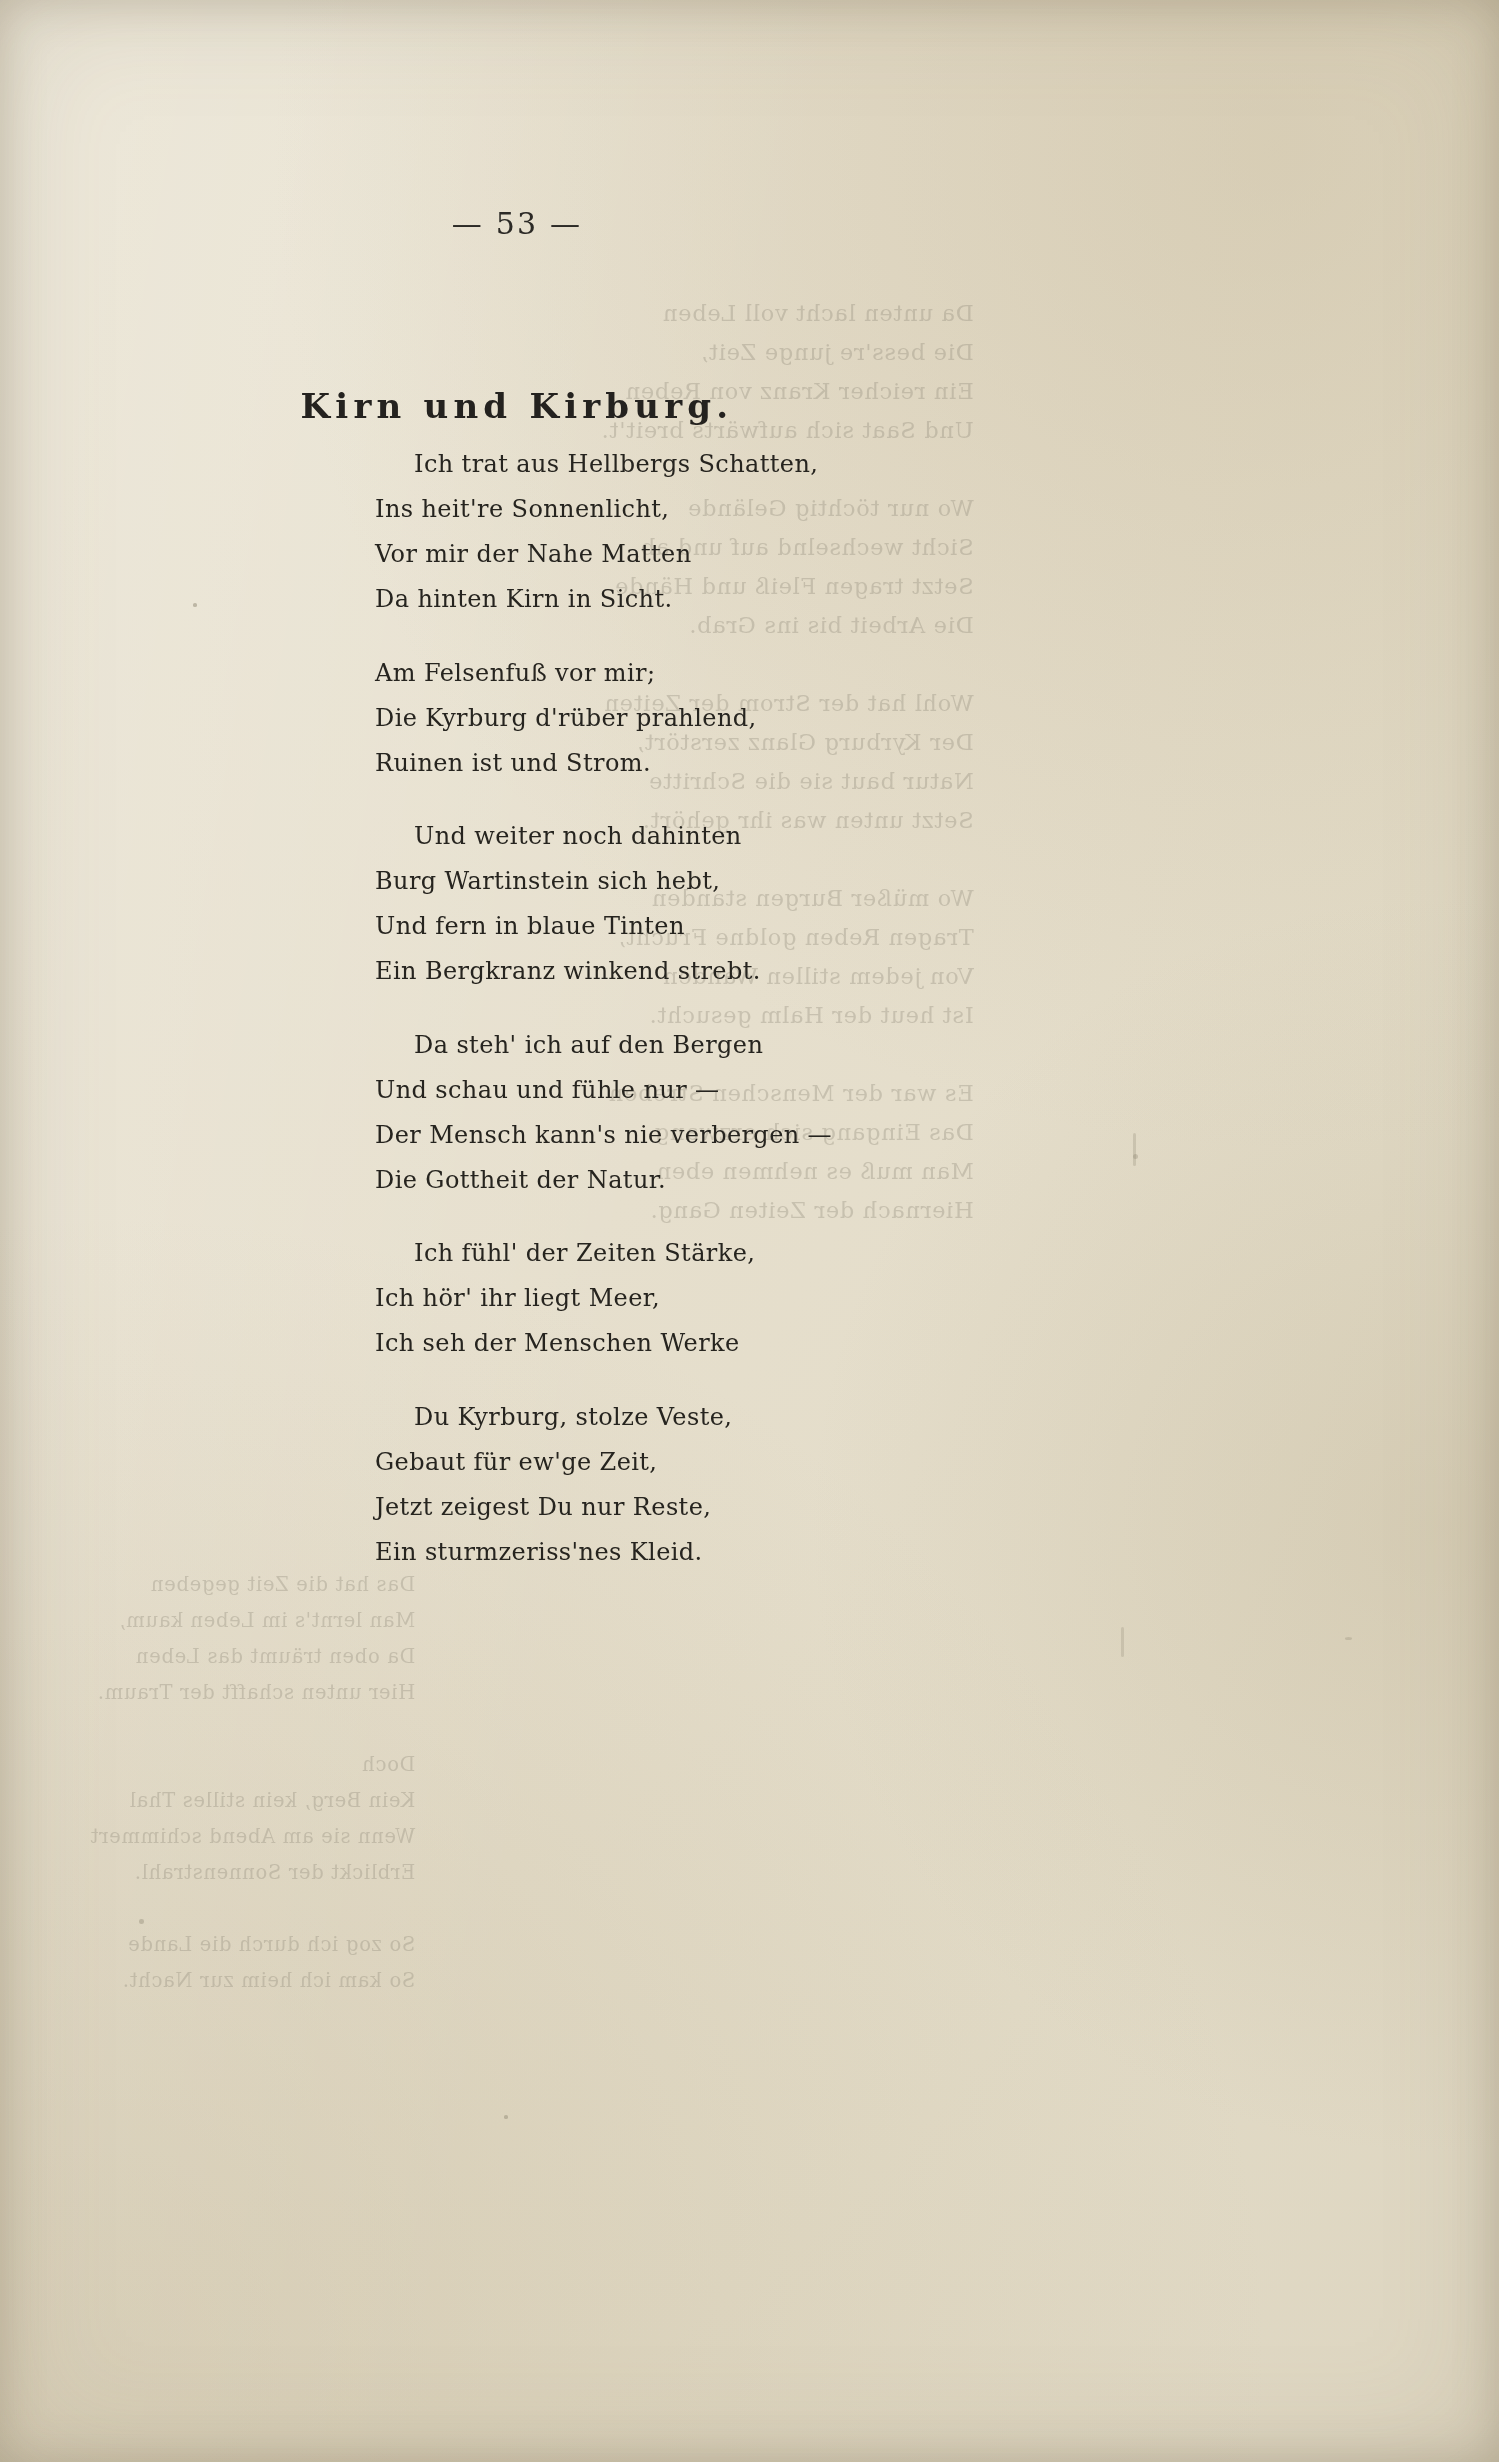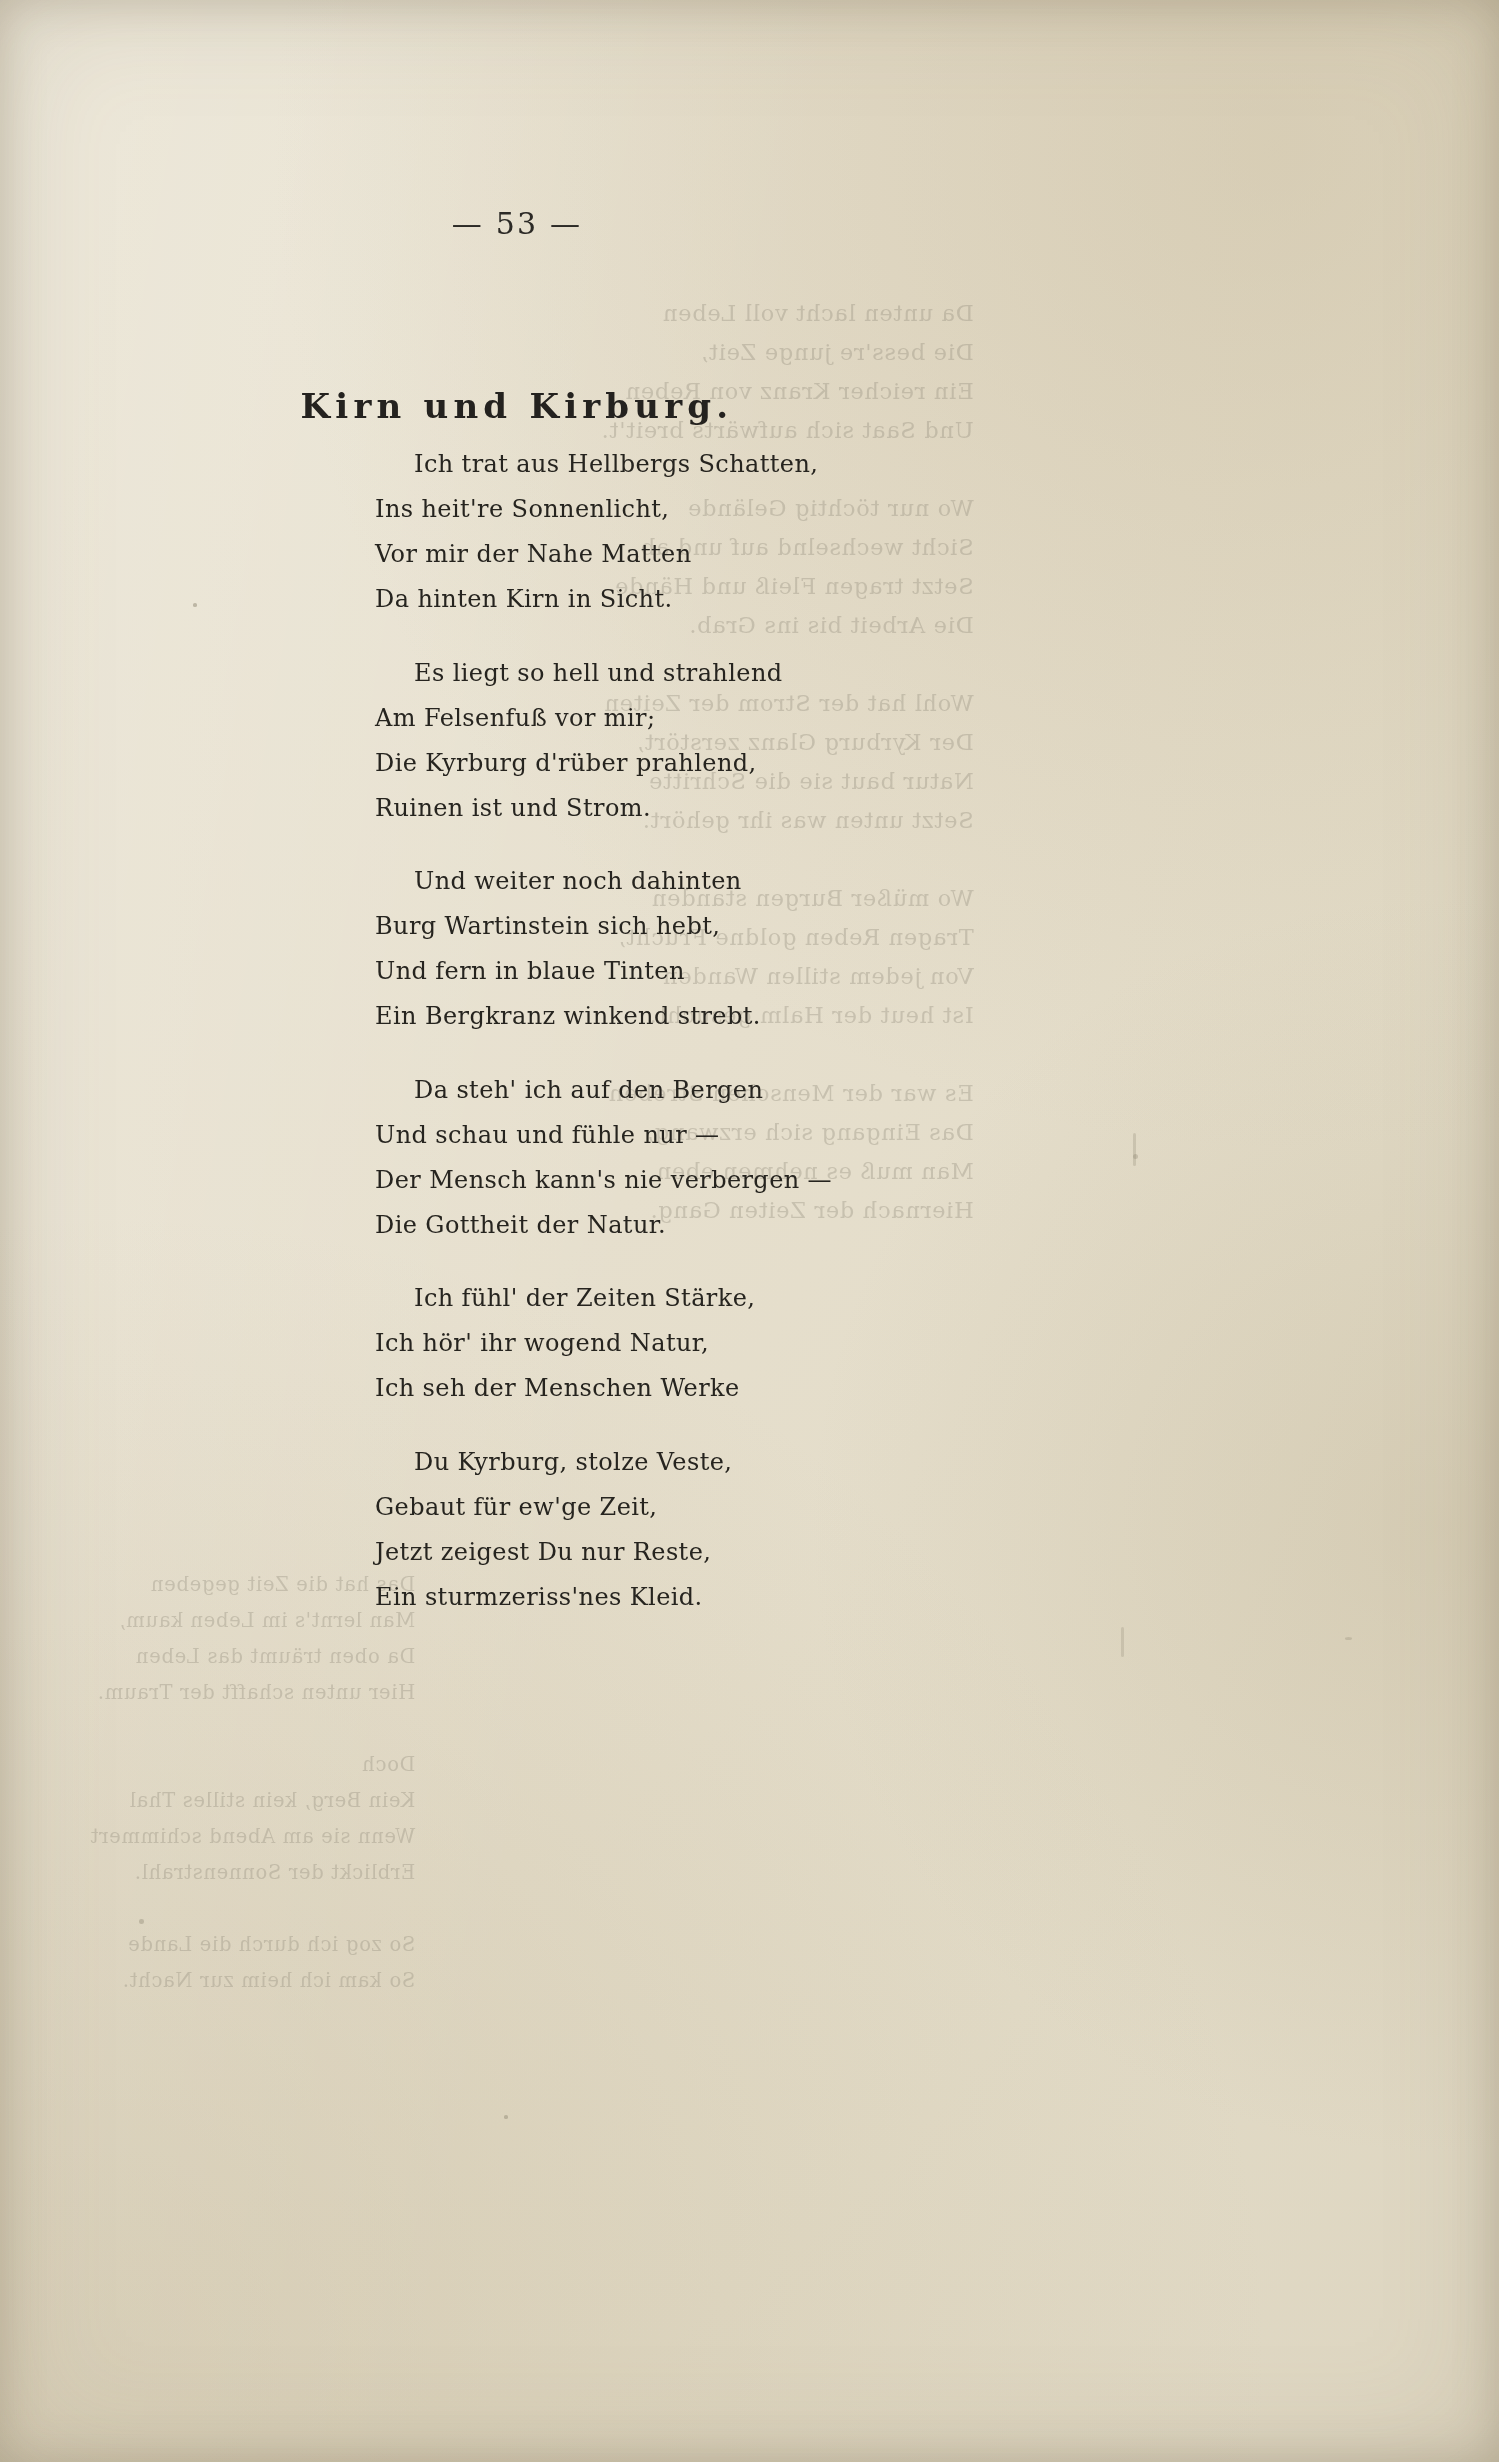--- a/index.html
+++ b/index.html
@@ -184,40 +184,39 @@
     <div id="poem-title">Kirn und Kirburg.</div>
 
     <div id="stanzas">
         <div class="stanza">
           <div class="line indent">Ich trat aus Hellbergs Schatten,</div>
           <div class="line">Ins heit're Sonnenlicht,</div>
           <div class="line">Vor mir der Nahe Matten</div>
           <div class="line">Da hinten Kirn in Sicht.</div>
         </div>
         <div class="stanza">
-          <div class="line indent">Es liegt so hell und strahlend</div>
           <div class="line">Am Felsenfuß vor mir;</div>
           <div class="line">Die Kyrburg d'rüber prahlend,</div>
           <div class="line">Ruinen ist und Strom.</div>
         </div>
         <div class="stanza">
           <div class="line indent">Und weiter noch dahinten</div>
           <div class="line">Burg Wartinstein sich hebt,</div>
           <div class="line">Und fern in blaue Tinten</div>
           <div class="line">Ein Bergkranz winkend strebt.</div>
         </div>
         <div class="stanza">
           <div class="line indent">Da steh' ich auf den Bergen</div>
           <div class="line">Und schau und fühle nur —</div>
           <div class="line">Der Mensch kann's nie verbergen —</div>
           <div class="line">Die Gottheit der Natur.</div>
         </div>
         <div class="stanza">
           <div class="line indent">Ich fühl' der Zeiten Stärke,</div>
-          <div class="line">Ich hör' ihr wogend Natur,</div>
+          <div class="line">Ich hör' ihr liegt Meer,</div>
           <div class="line">Ich seh der Menschen Werke</div>
         </div>
         <div class="stanza">
           <div class="line indent">Du Kyrburg, stolze Veste,</div>
           <div class="line">Gebaut für ew'ge Zeit,</div>
           <div class="line">Jetzt zeigest Du nur Reste,</div>
           <div class="line">Ein sturmzeriss'nes Kleid.</div>
         </div>
       </div>
 

